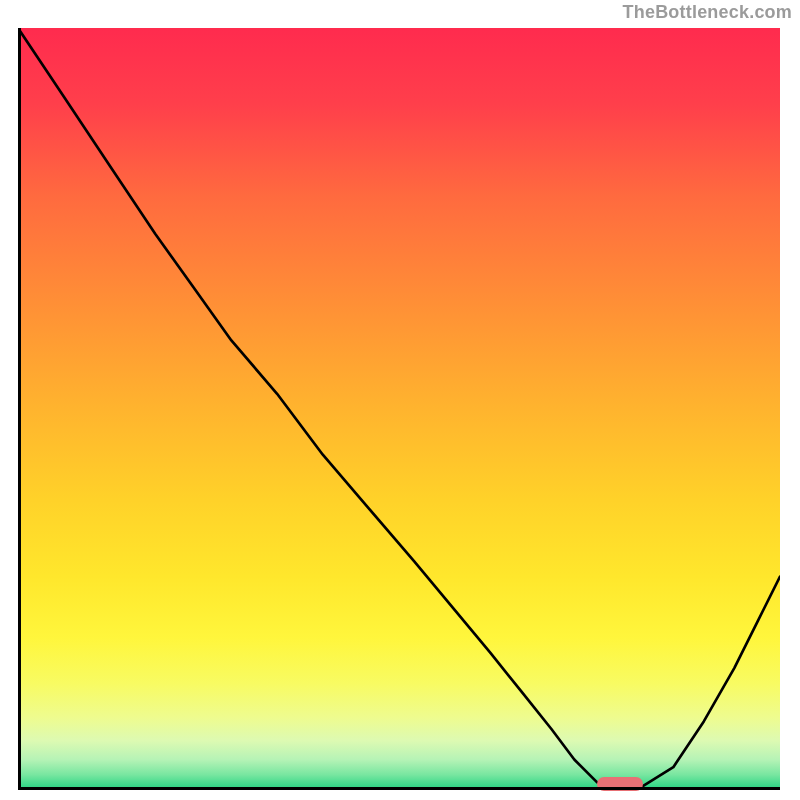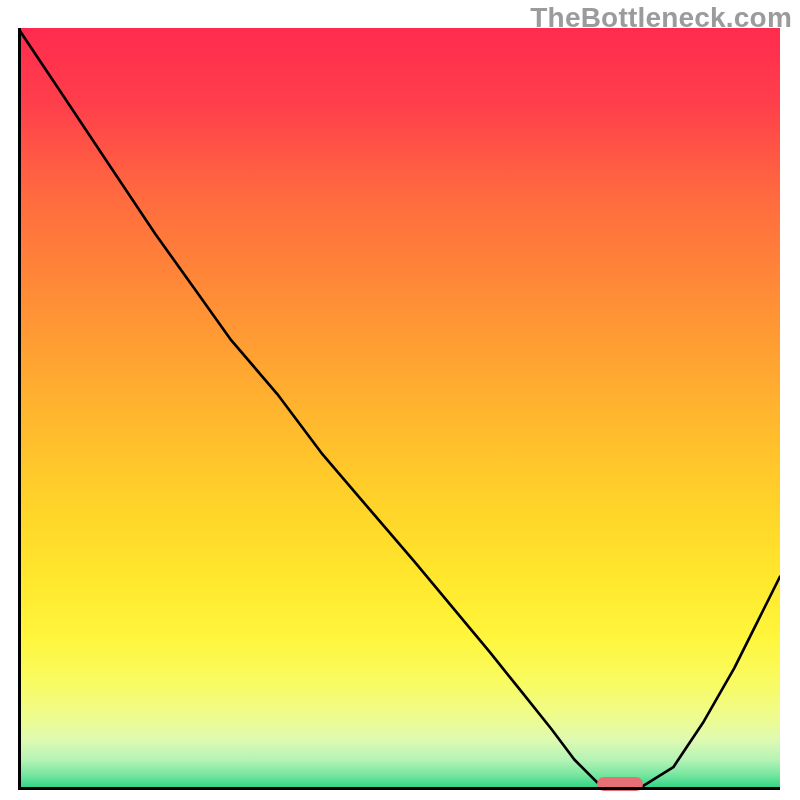--- a/index.html
+++ b/index.html
@@ -13,21 +13,21 @@
   .container {
     position: relative;
     width: 800px;
     height: 800px;
   }
   .watermark {
     position: absolute;
     top: 2px;
     right: 8px;
     font-family: Arial, Helvetica, sans-serif;
-    font-size: 28px;
+    font-size: 18px;
     font-weight: 600;
     color: #9b9b9b;
     letter-spacing: 0.2px;
     z-index: 10;
     margin-left: 44px;
   }
   .plot-area {
     position: absolute;
     left: 18px;
     top: 28px;

